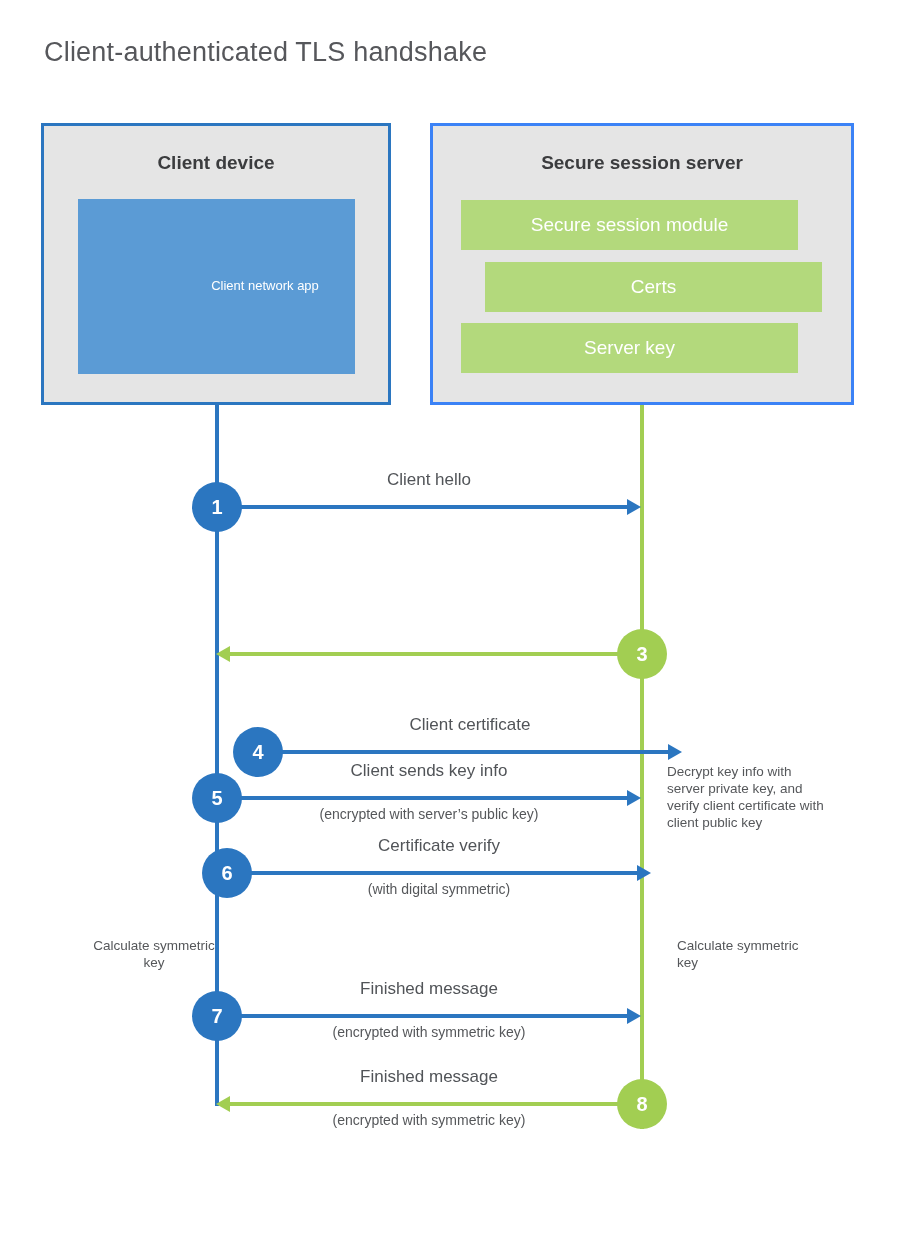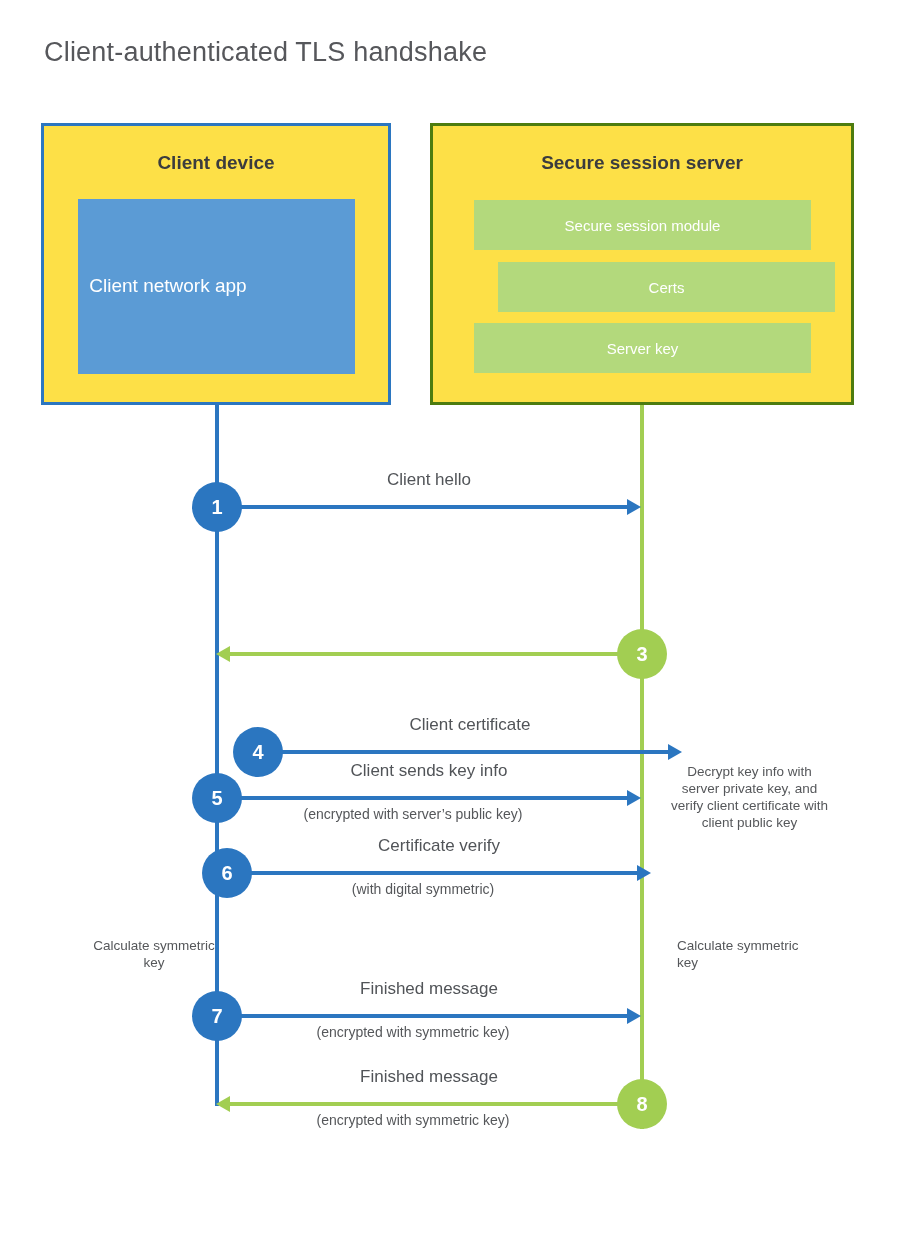--- a/index.html
+++ b/index.html
@@ -5,37 +5,37 @@
   html,body{margin:0;padding:0;background:#ffffff;}
   .canvas{
     position:relative;width:900px;height:1256px;background:#ffffff;overflow:hidden;
     font-family:"Liberation Sans","DejaVu Sans",sans-serif;
   }
   .page-title{
     position:absolute;left:37px;top:30px;margin:7px;
     font-size:27px;font-weight:400;color:#56575b;letter-spacing:.2px;
   }
   
-  .box{position:absolute;top:123px;height:282px;background:#fde047;box-sizing:border-box;z-index:4;}
+  .box{position:absolute;top:123px;height:282px;background:#e5e5e5;box-sizing:border-box;z-index:4;}
   .client-box{left:41px;width:350px;border:3px solid #2b76c0;}
-  .server-box{left:430px;width:424px;border:3px solid #4d7c0f;}
+  .server-box{left:430px;width:424px;border:3px solid #3b82f6;}
   .box-title{
     position:absolute;left:0;right:0;top:26px;text-align:center;
     font-size:19px;font-weight:700;color:#3b3c3e;
   }
   .app-box{
     position:absolute;left:34px;top:73px;width:277px;height:175px;background:#5b9bd5;
-    display:flex;align-items:center;justify-content:flex-start;text-align:center;
-    color:#ffffff;font-size:19px;line-height:1.6;
+    display:flex;align-items:center;justify-content:flex-end;text-align:center;
+    color:#ffffff;font-size:13px;line-height:1.6;
   }
   .app-box span{display:block;width:180px;}
   .bar{
-    position:absolute;left:41px;width:337px;height:50px;background:#b3d97c;
+    position:absolute;left:28px;width:337px;height:50px;background:#b3d97c;
     display:flex;align-items:center;justify-content:center;
-    color:#ffffff;font-size:15px;
+    color:#ffffff;font-size:19px;
   }
   .bar1{top:74px;} .bar2{top:136px;margin-left:24px;} .bar3{top:197px;}
   
   .lifeline{position:absolute;width:4px;z-index:1;}
   .client-lifeline{left:215px;top:404px;height:702px;background:#2b76c0;}
   .server-lifeline{left:640px;top:404px;height:725px;background:#a2ce52;}
   
   .step{position:absolute;left:0;width:900px;height:50px;z-index:2;padding-left:38px;}
   .s1{top:482px;} .s2{top:550px;} .s3{top:629px;} .s4{top:727px;margin-left:41px;}
   .s5{top:773px;} .s6{top:848px;margin-left:10px;} .s7{top:991px;} .s8{top:1079px;}
@@ -43,33 +43,33 @@
   .blue .msg-line{background:#2b76c0;left:217px;width:412px;}
   .green .msg-line{background:#a2ce52;left:230px;width:412px;}
   .arrow-head{position:absolute;top:17px;width:0;height:0;border-top:8px solid transparent;border-bottom:8px solid transparent;}
   .blue .arrow-head{left:627px;border-left:14px solid #2b76c0;}
   .green .arrow-head{left:216px;border-right:14px solid #a2ce52;}
   .msg-label{
     position:absolute;left:179px;width:500px;top:-12px;text-align:center;
     font-size:17px;color:#515458;
   }
   .msg-sublabel{
-    position:absolute;left:163px;width:500px;top:33px;text-align:center;
+    position:absolute;left:179px;width:500px;top:33px;text-align:center;
     font-size:14px;color:#55575a;
   }
   .num-circle{
     position:absolute;top:0;width:50px;height:50px;border-radius:50%;z-index:3;
     display:flex;align-items:center;justify-content:center;
     color:#ffffff;font-size:20px;font-weight:700;
   }
   .blue .num-circle{left:192px;background:#2b76c0;}
   .green .num-circle{left:617px;background:#a2ce52;}
   
   .side-note{position:absolute;font-size:13.5px;line-height:17px;color:#55575a;z-index:2;}
-  .decrypt-note{left:667px;top:763px;width:165px;text-align:center;}
+  .decrypt-note{left:667px;top:763px;width:165px;text-align:left;}
   .calc-left{left:90px;top:937px;width:128px;text-align:center;}
   .calc-right{left:677px;top:937px;width:128px;text-align:left;}
 </style>
 </head>
 <body>
 
 <div class="canvas">
 
   <h1 class="page-title">Client-authenticated TLS handshake</h1>
 

